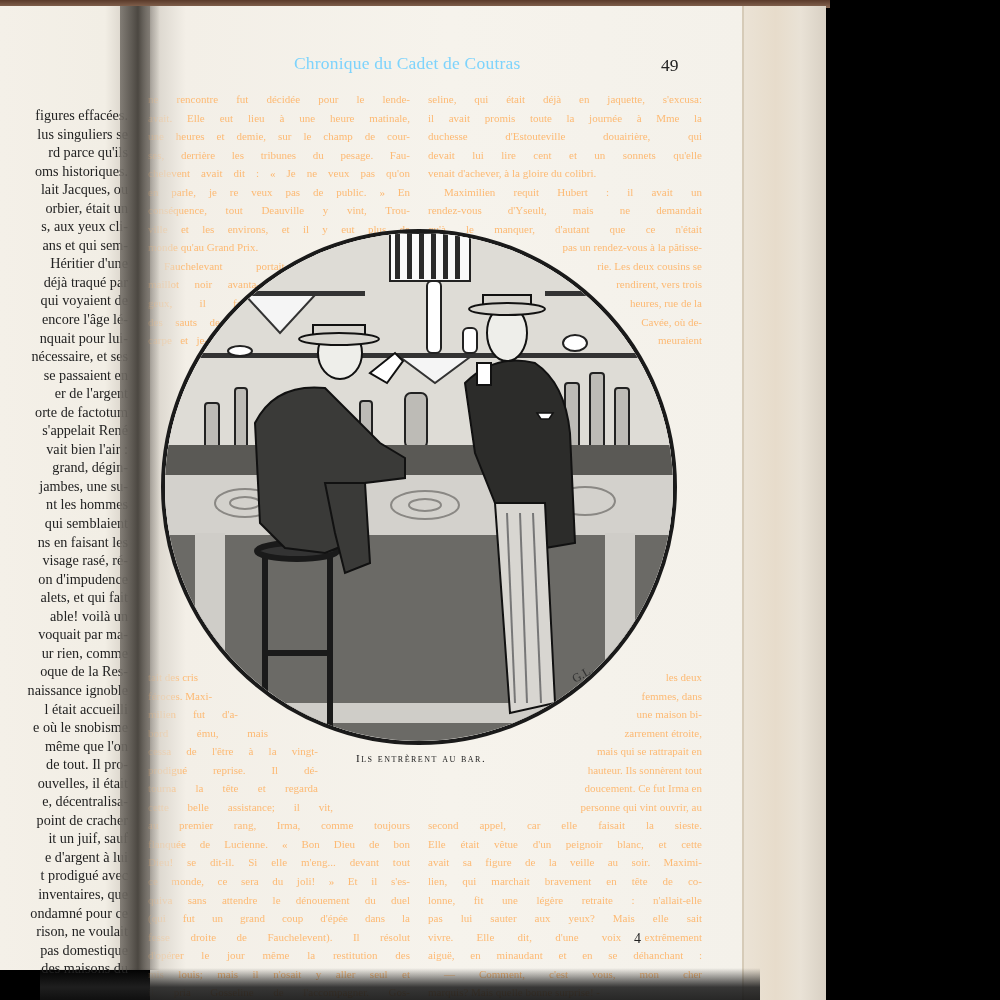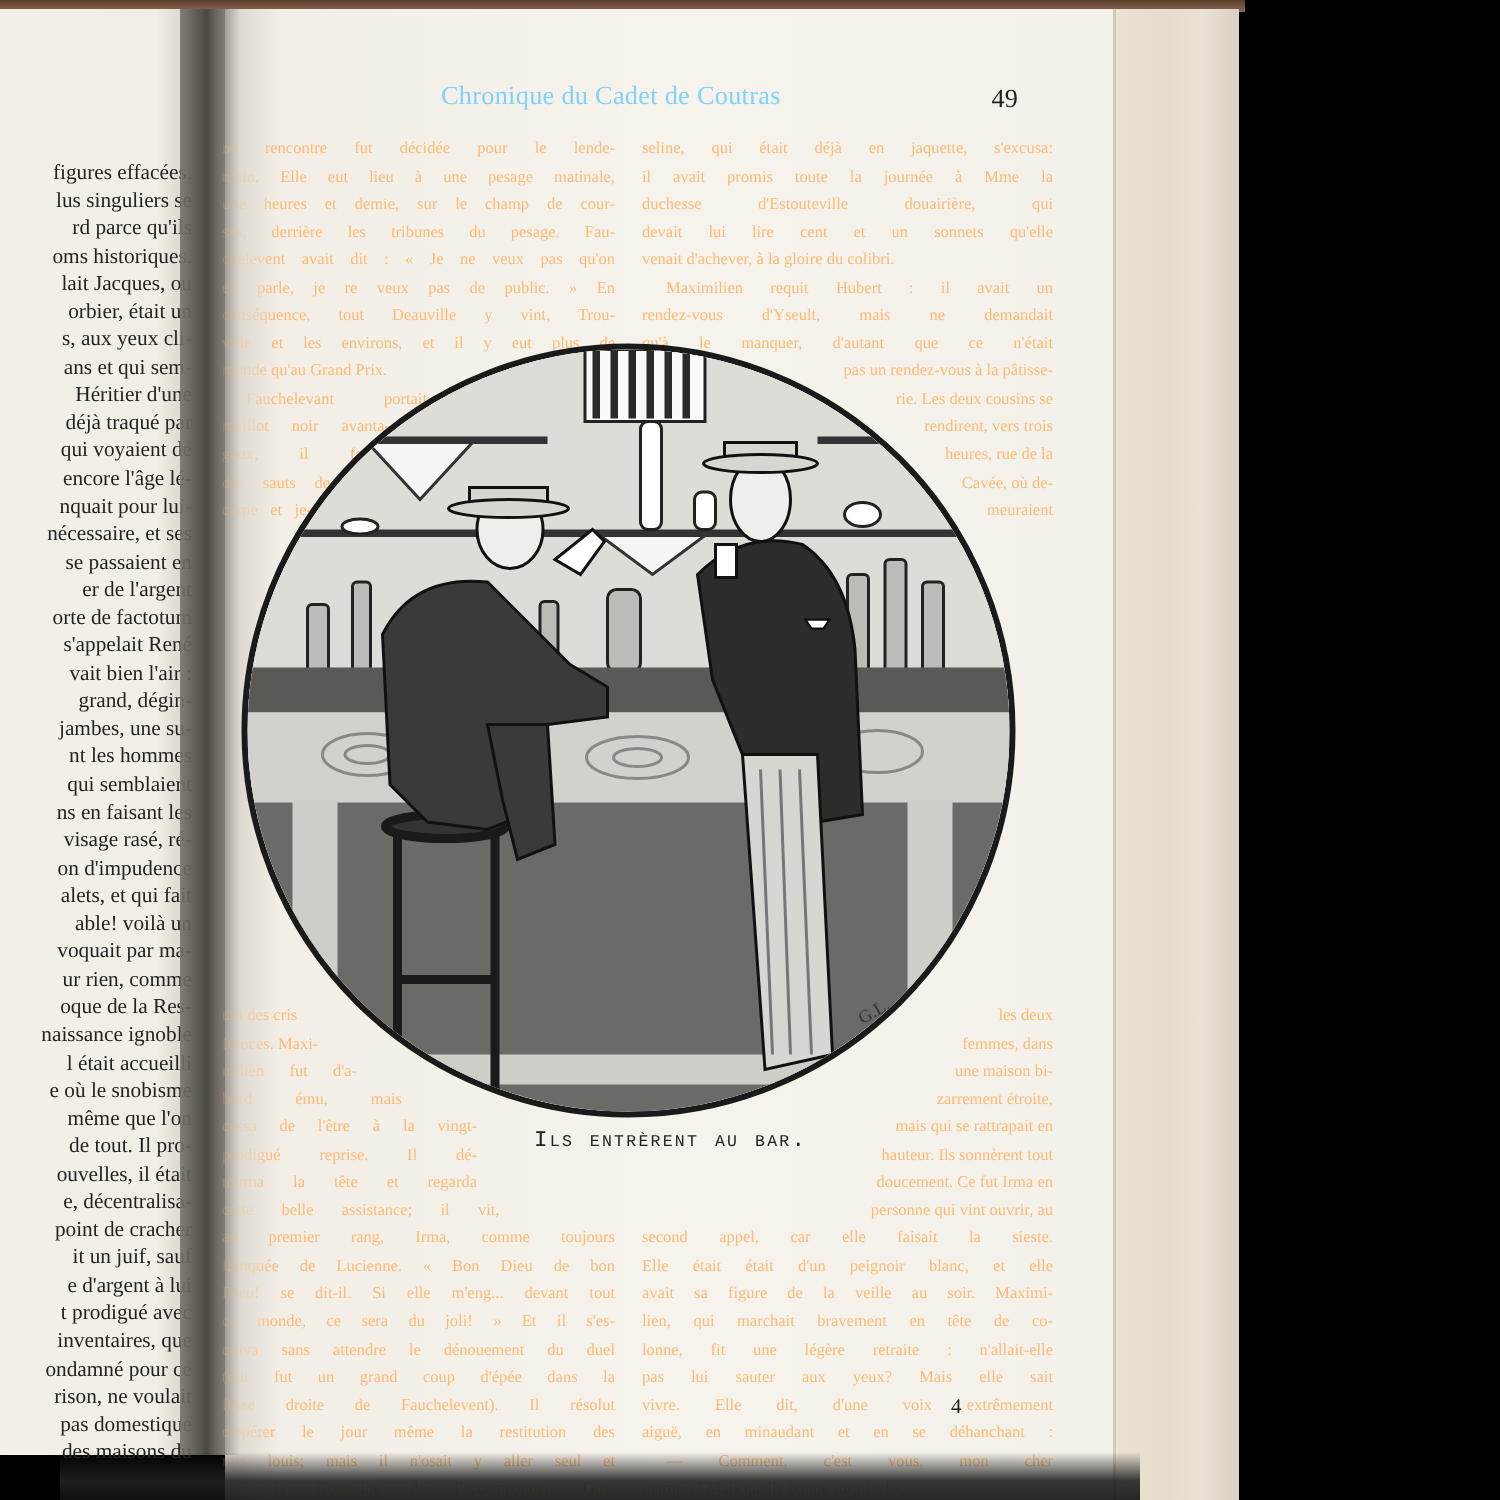--- a/index.html
+++ b/index.html
@@ -55,22 +55,22 @@
   }
   .col div { height: 18.55px; white-space: nowrap; text-align: justify; text-align-last: justify; }
   .col div.last { text-align-last: left; }
   .col div.r { text-align: center; text-align-last: right; }
   .col-left-top { left: 148px; top: 90px; width: 262px; }
   .col-right-top { left: 428px; top: 90px; width: 274px; }
   .col-left-bottom { left: 148px; top: 668px; width: 262px; }
   .col-right-bottom { left: 428px; top: 668px; width: 274px; }
   .fade-left { -webkit-mask-image: linear-gradient(90deg, rgba(0,0,0,.25) 0px, rgba(0,0,0,.35) 20px, #000 34px); mask-image: linear-gradient(90deg, rgba(0,0,0,.25) 0px, rgba(0,0,0,.35) 20px, #000 34px); }
   .caption {
-    position: absolute; left: 356px; top: 752px; font-size: 15px; letter-spacing: 1.5px;
-    font-variant: small-caps; color: #222; font-family: Liberation Mono, monospace;
+    position: absolute; left: 356px; top: 752px; font-size: 11px; letter-spacing: 1.5px;
+    font-variant: small-caps; color: #222;
   }
   .signature-num {
     position: absolute; left: 634px; top: 931px; font-size: 14px; color: #222;
   }
   
   .illus {
     position: absolute; left: 161px; top: 229px; width: 516px; height: 516px; border-radius: 50%;
     overflow: hidden; border: 4px solid #1a1a1a; box-sizing: border-box;
     background: #e8e6e1;
   }
@@ -138,21 +138,21 @@
 
   <div class="right-page"></div>
   <div class="gutter"></div>
   <div class="page-edge"></div>
 
   <div class="running-head">Chronique du Cadet de Coutras</div>
   <div class="page-number">49</div>
 
   <div class="col col-left-top fade-left" id="clt">
       <div>ne rencontre fut décidée pour le lende-</div>
-      <div>main. Elle eut lieu à une pesage matinale,</div>
+      <div>avait. Elle eut lieu à une heure matinale,</div>
       <div>une heures et demie, sur le champ de cour-</div>
       <div>ses, derrière les tribunes du pesage. Fau-</div>
       <div>chelevent avait dit : « Je ne veux pas qu'on</div>
       <div>en parle, je re veux pas de public. » En</div>
       <div>conséquence, tout Deauville y vint, Trou-</div>
       <div>ville et les environs, et il y eut plus de</div>
       <div class="last">monde qu'au Grand Prix.</div>
       <div style="padding-left: 16px; width: 165px;">Fauchelevant portait un</div>
       <div style="width: 112px;">maillot noir avanta-</div>
       <div style="width: 112px;">geux, il faisait</div>
@@ -198,21 +198,21 @@
   <div class="col col-right-bottom" id="crb">
       <div class="r">les deux</div>
       <div class="r">femmes, dans</div>
       <div class="r">une maison bi-</div>
       <div class="r">zarrement étroite,</div>
       <div class="r">mais qui se rattrapait en</div>
       <div class="r">hauteur. Ils sonnèrent tout</div>
       <div class="r">doucement. Ce fut Irma en</div>
       <div class="r">personne qui vint ouvrir, au</div>
       <div>second appel, car elle faisait la sieste.</div>
-      <div>Elle était était d'un peignoir blanc, et elle</div>
+      <div>Elle était vêtue d'un peignoir blanc, et cette</div>
       <div>avait sa figure de la veille au soir. Maximi-</div>
       <div>lien, qui marchait bravement en tête de co-</div>
       <div>lonne, fit une légère retraite : n'allait-elle</div>
       <div>pas lui sauter aux yeux? Mais elle sait</div>
       <div>vivre. Elle dit, d'une voix extrêmement</div>
       <div>aiguë, en minaudant et en se déhanchant :</div>
       <div style="padding-left: 16px;">— Comment, c'est vous, mon cher</div>
       <div class="last">marquis? Mais quelle bonne surprise! -</div>
     </div>
 

